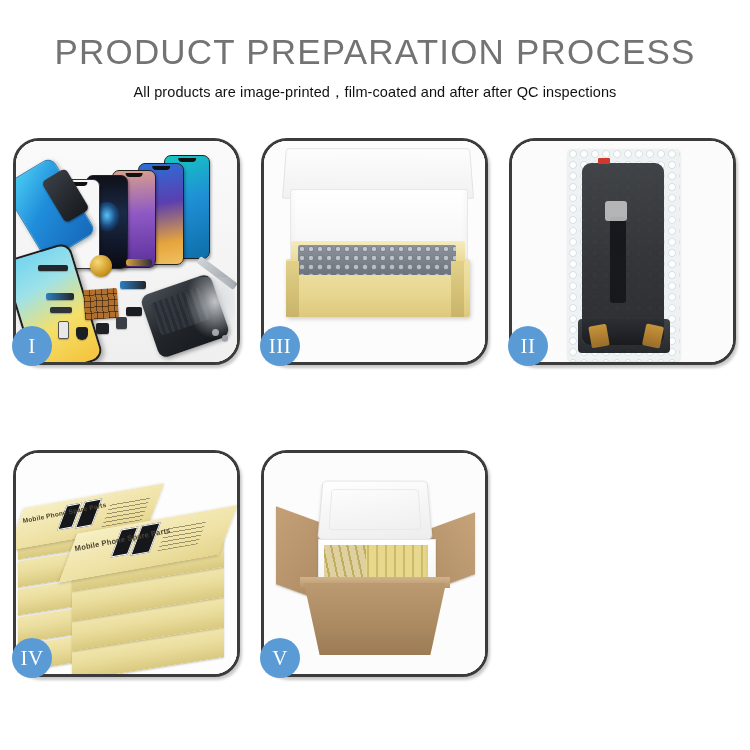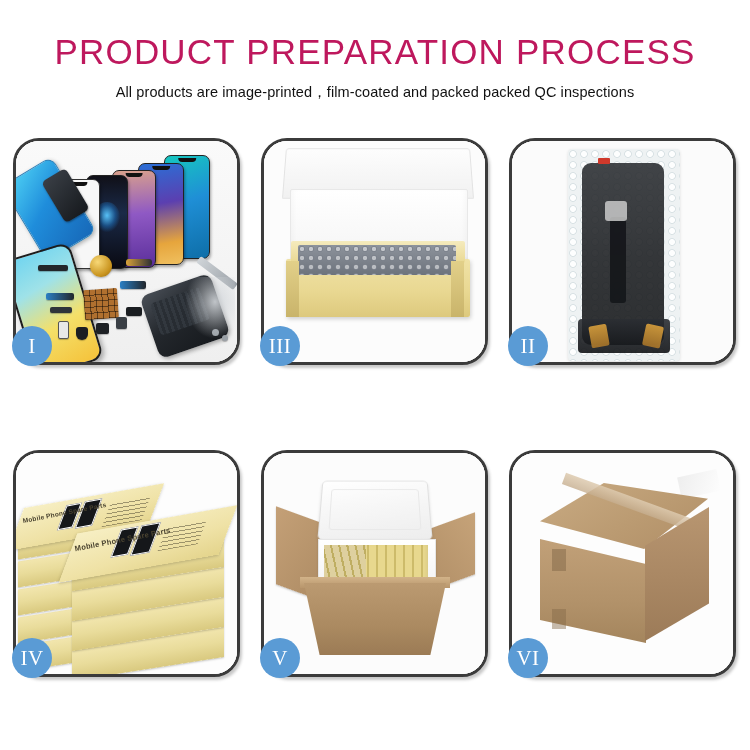--- a/index.html
+++ b/index.html
@@ -30,21 +30,21 @@
     top: 34px;
     left: 0;
     width: 750px;
     text-align: center;
   }
   .main-title {
     font-family: "Liberation Sans", sans-serif;
     font-size: 35px;
     font-weight: 400;
     letter-spacing: 1.2px;
-    color: #be185d;
+    color: #737373;
     margin: 0;
     line-height: 1.05;
     white-space: nowrap;
   }
   .sub-title {
     font-family: "Liberation Sans", sans-serif;
     font-size: 14.5px;
     font-weight: 400;
     color: #111111;
     margin: 12px 0 0 0;
@@ -481,21 +481,21 @@
     transform: rotate(-12deg);
   }
 </style>
 </head>
 <body>
 
 <div class="page">
 
   <div class="header">
     <h1 class="main-title">PRODUCT PREPARATION PROCESS</h1>
-    <p class="sub-title">All products are image-printed，film-coated and packed packed QC inspections</p>
+    <p class="sub-title">All products are image-printed，film-coated and after after QC inspections</p>
   </div>
 
   <div class="grid">
 
     <div class="panel">
       <div class="panel-inner">
         <div class="p1-bg"></div>
         <div class="phone-fan">
           <div class="ph p-a">
               <span class="notch"></span>
@@ -601,28 +601,15 @@
         <div class="foam-lid"></div>
         <div class="foam-box"></div>
         <div class="yellow-row"></div>
         <div class="yellow-row2"></div>
         <div class="carton-lip"></div>
         <div class="carton-body"></div>
       </div>
       <div class="badge">V</div>
     </div>
 
-    <div class="panel">
-      <div class="panel-inner">
-        <div class="p6-bg"></div>
-        <div class="ctn-glare"></div>
-        <div class="ctn-top"></div>
-        <div class="ctn-tape"></div>
-        <div class="ctn-front"></div>
-        <div class="ctn-side"></div>
-        <div class="ctn-seam"></div>
-        <div class="ctn-seam2"></div>
-      </div>
-      <div class="badge">VI</div>
-    </div>
 
   </div>
 </div>
 
 </body></html>

